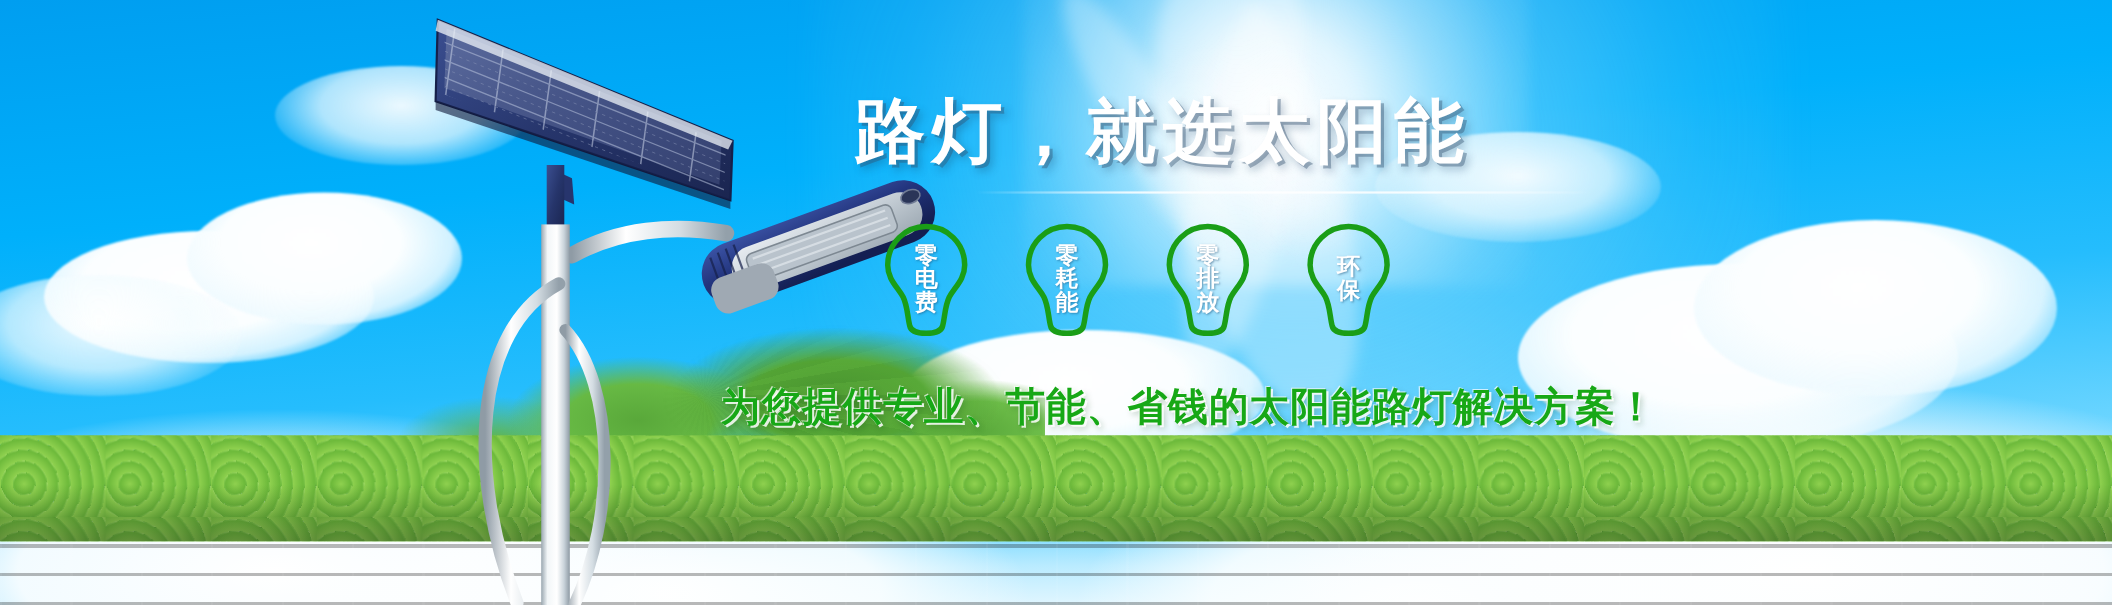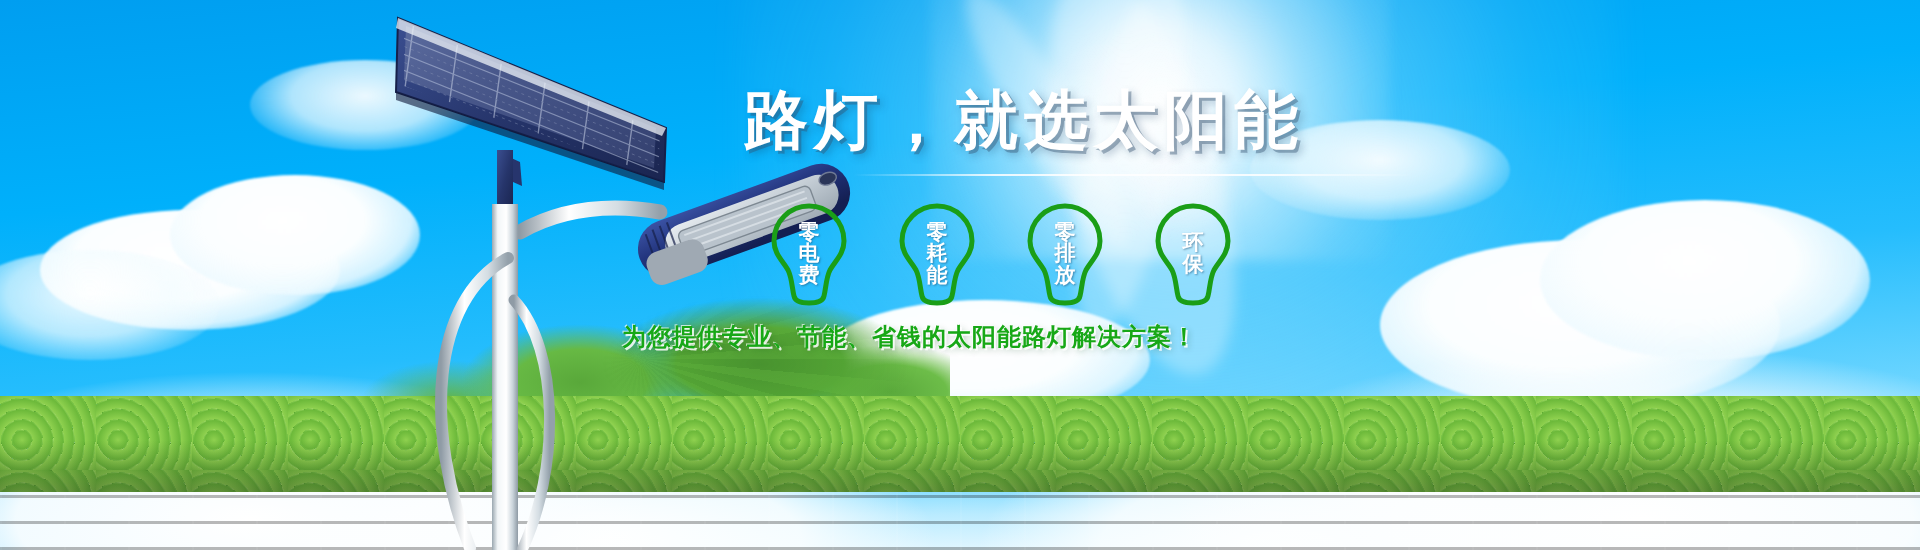--- a/index.html
+++ b/index.html
@@ -72,21 +72,21 @@
       repeating-radial-gradient(circle 13px at 48px 26px,#a6dd6a 0%,#74c043 55%,rgba(116,192,67,0) 66%),
       repeating-radial-gradient(circle 11px at 70px 60px,#6fbe3c 0%,#4e9a2a 55%,rgba(78,154,42,0) 66%);
     background-size:96px 74px,96px 74px,96px 74px;}
   .ivy-fade{position:absolute;left:0;bottom:58px;width:1920px;height:96px;
     background:linear-gradient(180deg,rgba(0,0,0,0) 46%,rgba(20,30,20,.35) 100%);}
 
   
   .lamp{position:absolute;left:0;top:0;width:1920px;height:550px;overflow:visible;}
 
   
-  .copy{position:absolute;left:744px;top:88px;width:760px;}
+  .copy{position:absolute;left:777px;top:88px;width:760px;}
 
   .headline{
     font-size:64px;line-height:1;font-weight:bold;letter-spacing:6px;
     color:#ffffff;white-space:nowrap;
     text-shadow:
       3px 3px 0 rgba(50,80,110,.40),
       5px 5px 8px rgba(20,60,100,.30);
     font-family:"DejaVu Sans","Liberation Sans",sans-serif;
   }
   .rule{margin-top:22px;margin-left:110px;width:560px;height:2px;
@@ -96,22 +96,22 @@
   .badge{position:relative;width:86px;height:104px;display:flex;flex-direction:column;
     align-items:center;justify-content:center;}
   .bulb{position:absolute;inset:0;}
   .badge-txt{position:relative;z-index:2;text-align:center;color:#fff;
     font-size:21px;line-height:1.04;font-weight:bold;letter-spacing:0;
     text-shadow:1px 1px 2px rgba(30,80,120,.55);
     font-family:"DejaVu Sans","Liberation Sans",sans-serif;}
   .badge-zero{display:block;font-size:21px;line-height:1.05;}
   .badge-word{display:block;}
 
-  .tagline{margin-top:15px;margin-left:-122px;white-space:nowrap;
-    font-size:24px;font-weight:bold;letter-spacing:1px;color:#17a816;
+  .tagline{margin-top:40px;margin-left:-122px;white-space:nowrap;
+    font-size:36px;font-weight:bold;letter-spacing:1px;color:#17a816;
     text-shadow:
       2px 2px 0 rgba(255,255,255,.85),
       -1px -1px 0 rgba(255,255,255,.7),
       3px 3px 6px rgba(10,70,20,.28);
     font-family:Liberation Serif, serif;}
 </style>
 </head>
 <body>
 
 <div id="banner">

